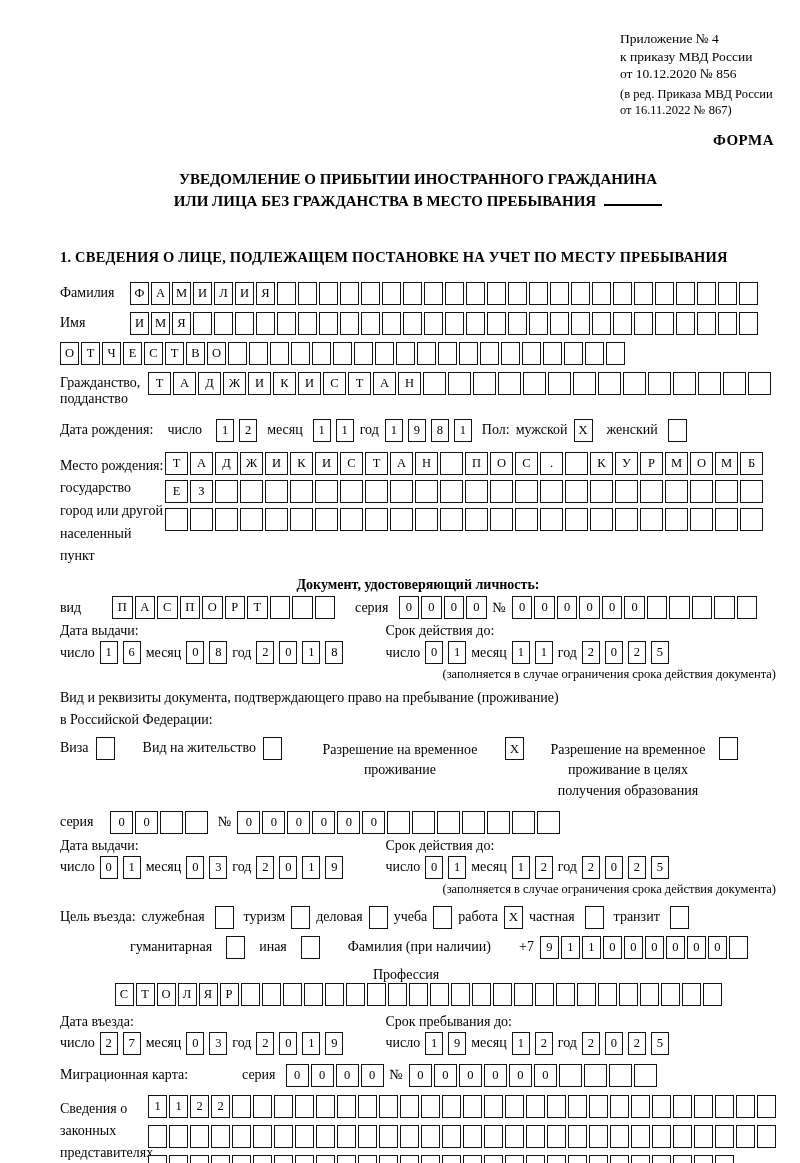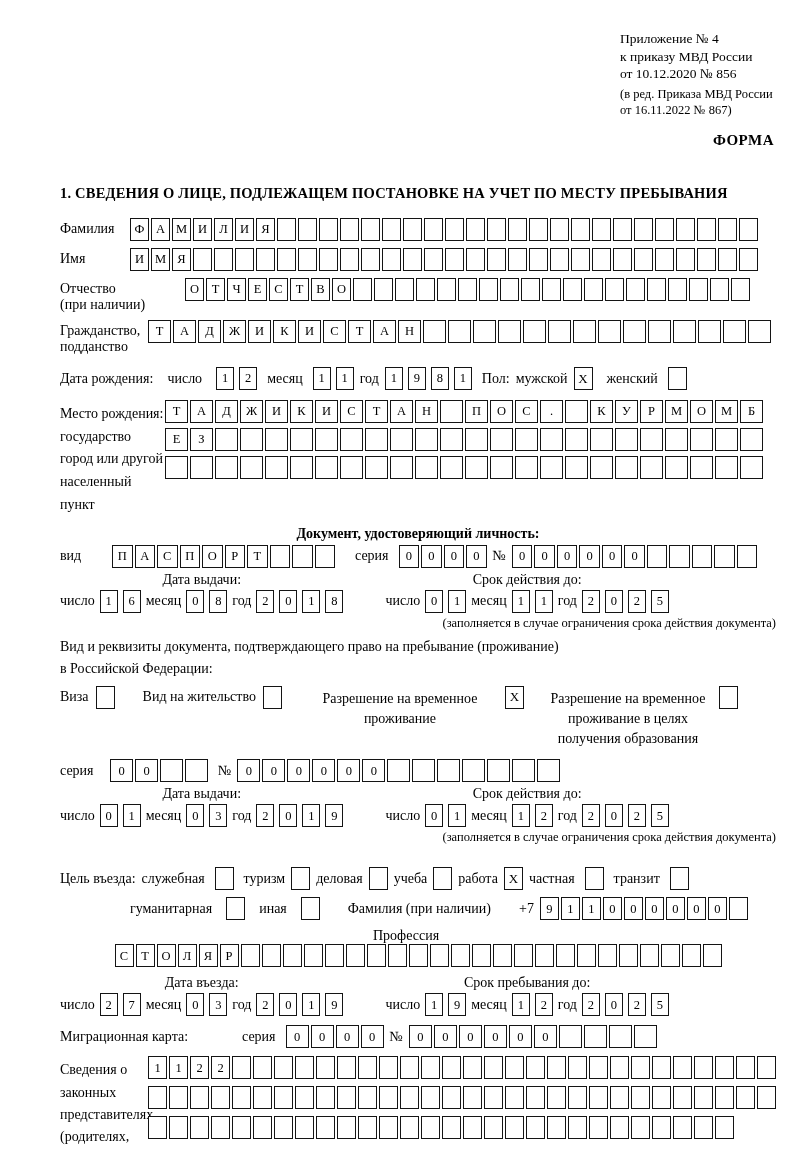--- a/index.html
+++ b/index.html
@@ -29,21 +29,21 @@
   
   .row{display:flex;align-items:flex-start;margin-top:7px;}
   .row .lbl{flex:0 0 auto;padding-top:3px;}
   .inline{display:flex;align-items:center;}
   .gap6{width:6px;flex:0 0 auto;} .gap10{width:10px;flex:0 0 auto;} .gap14{width:14px;flex:0 0 auto;}
   .gap20{width:20px;flex:0 0 auto;} .gap28{width:28px;flex:0 0 auto;}
   .stack{display:flex;flex-direction:column;gap:5px;}
   .doc-heading{text-align:center;font-weight:bold;margin-top:9px;font-size:14px;}
   .date-pair{display:flex;margin-top:4px;}
   .date-group{display:flex;flex-direction:column;}
-  .date-heading{text-align:center;font-size:14px;margin-bottom:2px;}
+  .date-heading{text-align:left;font-size:14px;margin-bottom:2px;}
   .date-fields{display:flex;align-items:center;gap:5px;}
   .date-fields .dlabel{flex:0 0 auto;}
   .note{font-size:12.5px;text-align:right;margin-top:3px;}
   .opts{display:flex;align-items:flex-start;margin-top:9px;}
   .opt{display:flex;align-items:flex-start;gap:7px;}
   .opt .olabel{padding-top:3px;}
   .wrap200{display:inline-block;width:196px;text-align:center;line-height:1.45;}
   .wrap170{display:inline-block;width:168px;text-align:center;line-height:1.45;}
 </style>
 </head>
@@ -56,20 +56,24 @@
     <div>к приказу МВД России</div>
     <div>от 10.12.2020 № 856</div>
     <div class="edition">
       <div>(в ред. Приказа МВД России</div>
       <div>от 16.11.2022 № 867)</div>
     </div>
   </div>
 
   <div class="form-label">ФОРМА</div>
 
+  <div class="title">
+    <div>УВЕДОМЛЕНИЕ О ПРИБЫТИИ ИНОСТРАННОГО ГРАЖДАНИНА</div>
+    <div><span>ИЛИ ЛИЦА БЕЗ ГРАЖДАНСТВА В МЕСТО ПРЕБЫВАНИЯ</span><span class="blank-line"></span></div>
+  </div>
 
   <div class="sec-heading">1. СВЕДЕНИЯ О ЛИЦЕ, ПОДЛЕЖАЩЕМ ПОСТАНОВКЕ НА УЧЕТ ПО МЕСТУ ПРЕБЫВАНИЯ</div>
 
   <div class="row" style="margin-top:16px;">
     <span class="lbl" style="width:70px;">Фамилия</span>
     <span class="cells">
         <span class="cell">Ф</span>
         <span class="cell">А</span>
         <span class="cell">М</span>
         <span class="cell">И</span>
@@ -132,24 +136,20 @@
         <span class="cell"></span>
         <span class="cell"></span>
         <span class="cell"></span>
         <span class="cell"></span>
         <span class="cell"></span>
         <span class="cell"></span>
       </span>
   </div>
 
   <div class="row">
-    <span class="lbl" style="width:125px;">
-      <span>Отчество</span><br>
-      <span>(при наличии)</span>
-    </span>
     <span class="cells">
         <span class="cell">О</span>
         <span class="cell">Т</span>
         <span class="cell">Ч</span>
         <span class="cell">Е</span>
         <span class="cell">С</span>
         <span class="cell">Т</span>
         <span class="cell">В</span>
         <span class="cell">О</span>
         <span class="cell"></span>
@@ -519,21 +519,21 @@
             <span class="cell">2</span>
             <span class="cell">0</span>
             <span class="cell">2</span>
             <span class="cell">5</span>
           </span>
       </div>
     </div>
   </div>
   <div class="note">(заполняется в случае ограничения срока действия документа)</div>
 
-  <div class="row inline" style="margin-top:22px;align-items:center;flex-wrap:nowrap;">
+  <div class="row inline" style="margin-top:9px;align-items:center;flex-wrap:nowrap;">
     <span>Цель въезда:</span>
       <span class="gap6"></span>
     <span>служебная</span>
       <span class="gap10"></span>
     <span class="checkbox"></span>
       <span class="gap10"></span>
     <span>туризм</span>
       <span class="gap6"></span>
     <span class="checkbox"></span>
       <span class="gap6"></span>

